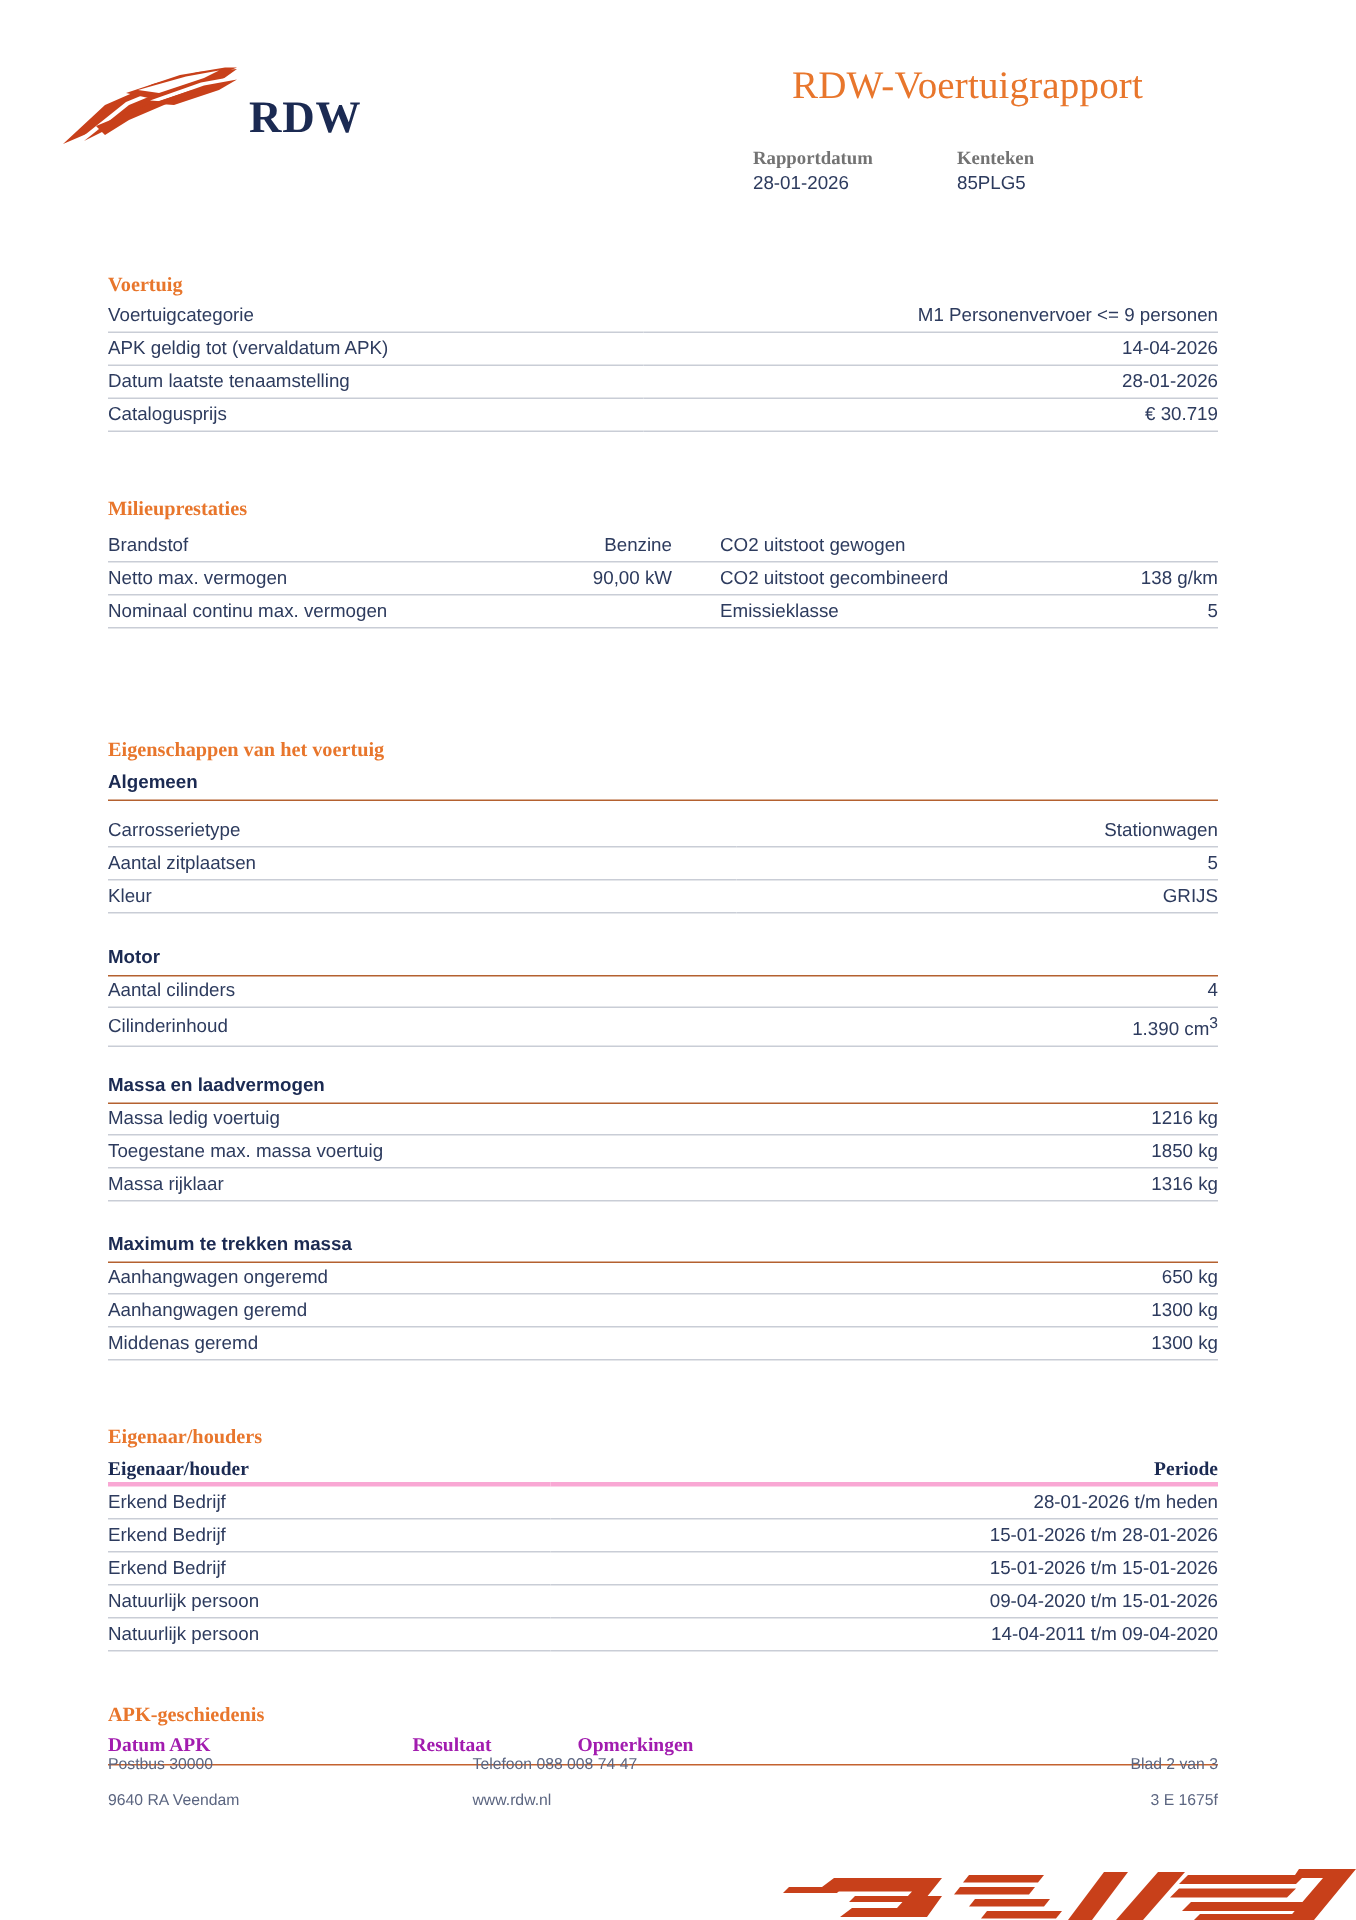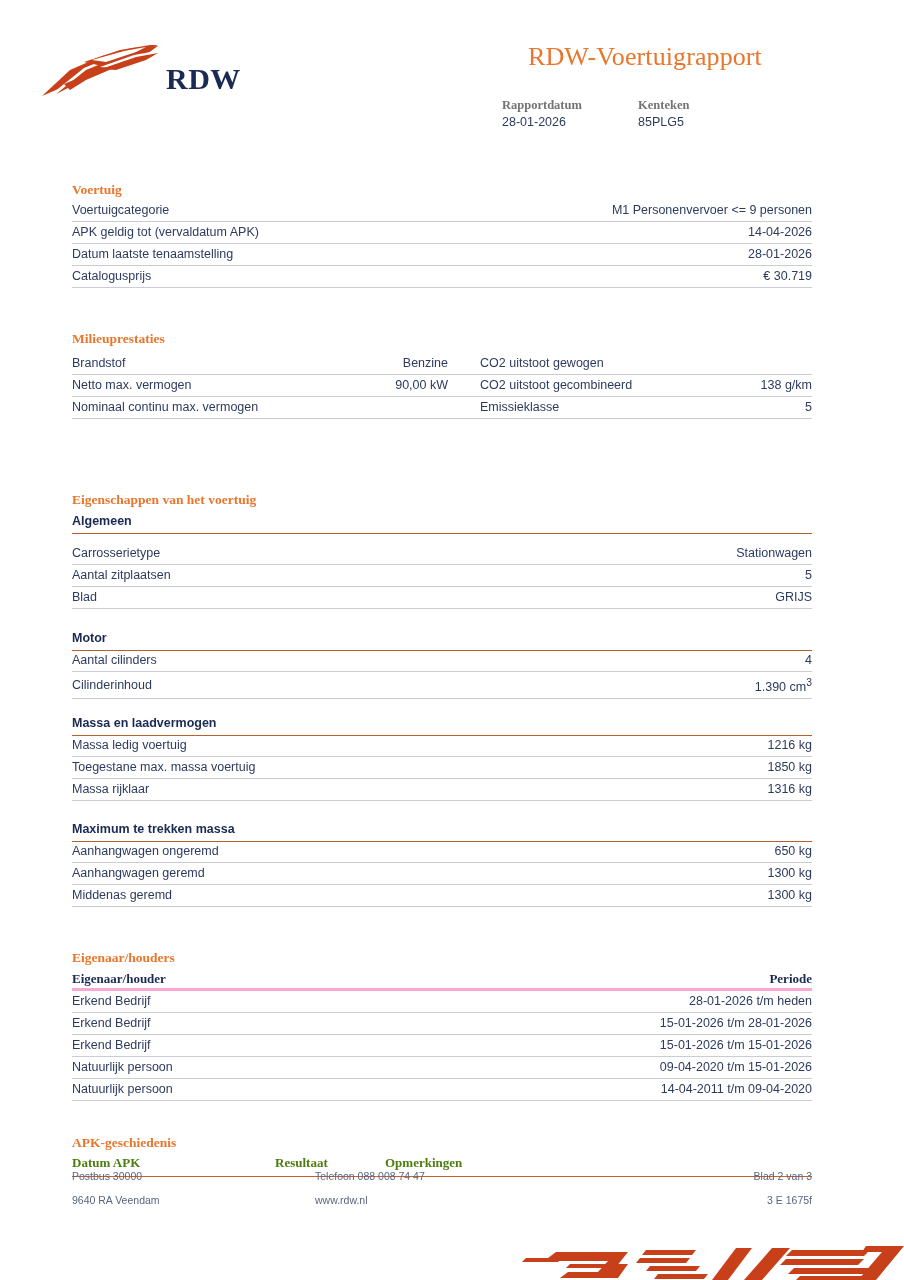--- a/index.html
+++ b/index.html
@@ -136,21 +136,21 @@
     left: 72px;
     top: 1155px;
     width: 740px;
     height: 18px;
   }
   .apk-head span {
     position: absolute;
     font-family: "Liberation Serif", serif;
     font-weight: 700;
     font-size: 13px;
-    color: #4d7c0f;
+    color: #a21caf;
     white-space: nowrap;
   }
   .apk-head .c1 { left: 0px; }
   .apk-head .c2 { left: 203px; text-align: right; }
   .apk-head .c3 { left: 313px; }
   .apk-rule {
     position: absolute;
     left: 72px;
     top: 1176px;
     width: 740px;
@@ -276,21 +276,21 @@
     <tbody>
       <tr>
         <td class="lbl">Carrosserietype</td>
         <td class="val">Stationwagen</td>
       </tr>
       <tr>
         <td class="lbl">Aantal zitplaatsen</td>
         <td class="val">5</td>
       </tr>
       <tr>
-        <td class="lbl">Blad</td>
+        <td class="lbl">Kleur</td>
         <td class="val">GRIJS</td>
       </tr>
     </tbody>
   </table>
 
   <div class="sub-title" style="left:72px; top:631px;">Motor</div>
   <div class="rule-orange" style="top:650px;"></div>
   <table class="tbl" style="top:650px;">
     <tbody>
       <tr>

